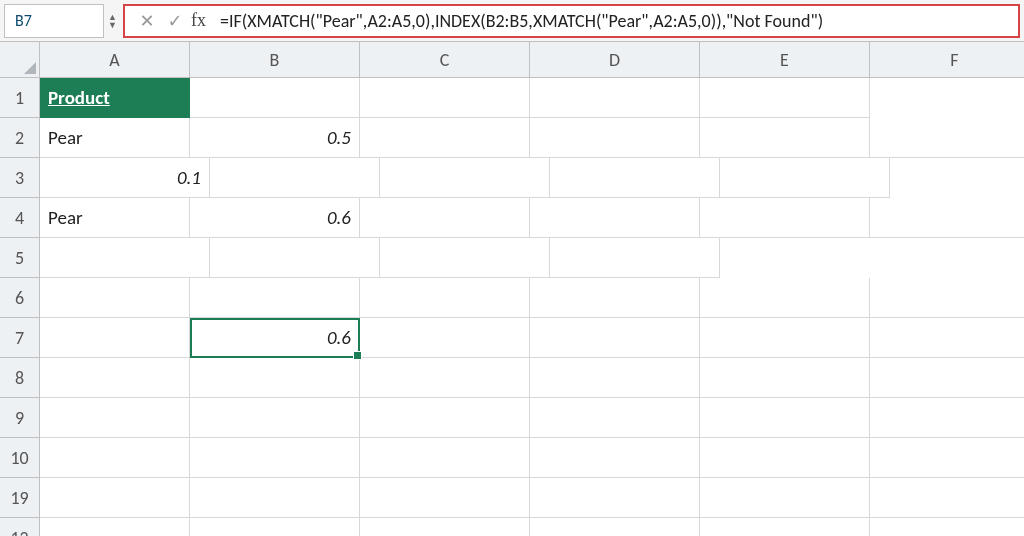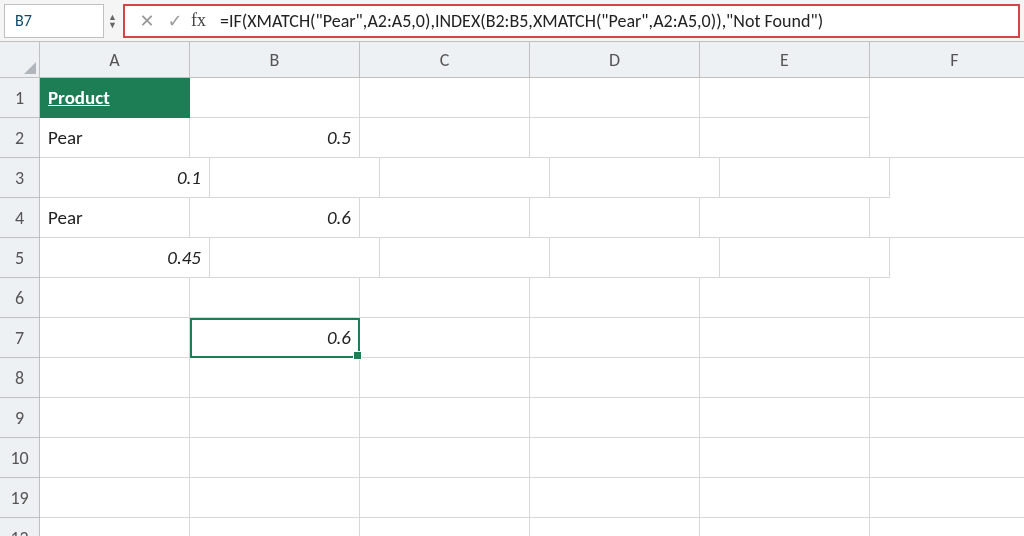--- a/index.html
+++ b/index.html
@@ -256,21 +256,20 @@
         <div class="cell-row">
           <div class="cell col-A">Pear</div>
           <div class="cell col-B right">0.6</div>
           <div class="cell col-C"></div>
           <div class="cell col-D"></div>
           <div class="cell col-E"></div>
           <div class="cell col-F"></div>
         </div>
 
         <div class="cell-row">
-          <div class="cell col-B right">0.45</div>
           <div class="cell col-C"></div>
           <div class="cell col-D"></div>
           <div class="cell col-E"></div>
           <div class="cell col-F"></div>
         </div>
 
         <div class="cell-row">
           <div class="cell col-A"></div>
           <div class="cell col-B"></div>
           <div class="cell col-C"></div>

